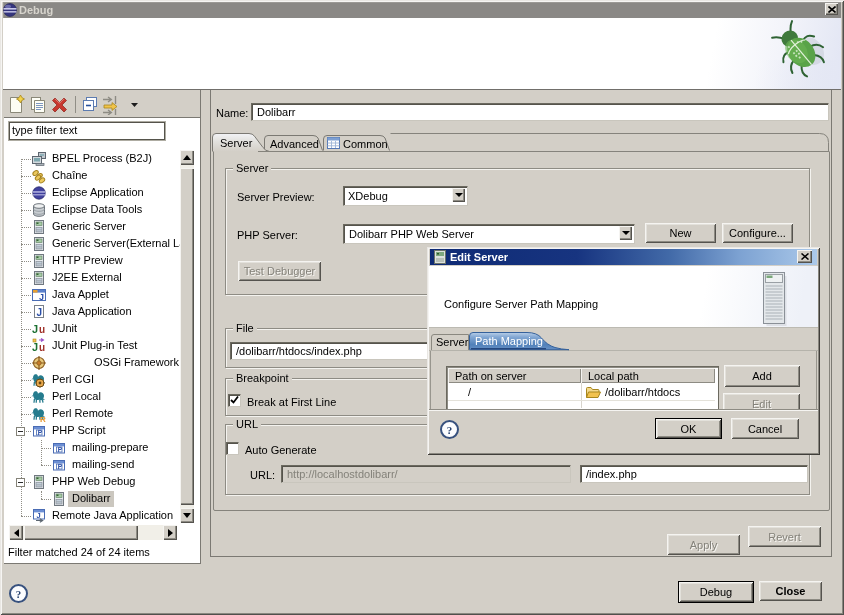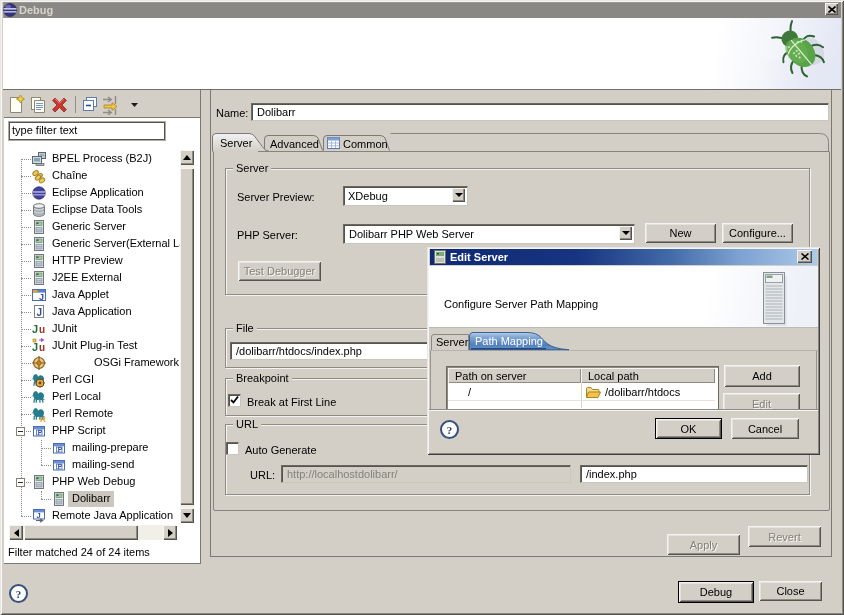--- a/index.html
+++ b/index.html
@@ -424,21 +424,21 @@
   <div class="abs sunk" style="left:580px;top:465px;width:226px;height:16px;"></div>
   <div class="abs" style="left:586px;top:468px;">/index.php</div>
 
   <div class="abs raised bc dis" style="left:667px;top:526px;width:73px;height:21px;margin-top:8px;">Apply</div>
   <div class="abs raised bc dis" style="left:748px;top:526px;width:73px;height:21px;">Revert</div>
 
   <div class="abs bc" style="left:9px;top:584px;width:15px;height:15px;border:2px solid #37517e;border-radius:50%;background:#fbfcfe;color:#25406e;font-weight:bold;font-size:11px;font-family:'Liberation Serif',serif;">?</div>
   <div class="abs" style="left:678px;top:581px;width:74px;height:20px;border:1px solid #000;">
     <div class="raised bc" style="width:100%;height:100%;box-sizing:border-box;">Debug</div>
   </div>
-  <div class="abs raised bc" style="left:759px;top:581px;width:63px;height:20px;">Close</div>
+  <div class="abs raised bc" style="left:759px;top:581px;width:63px;height:20px;font-weight:bold;">Close</div>
 
   <div class="abs" style="left:427px;top:247px;width:393px;height:208px;background:#d3cfc7;
       box-shadow:inset 1px 1px 0 #e9e7e3, inset -1px -1px 0 #403e3a, inset 2px 2px 0 #f6f5f3, inset -2px -2px 0 #8a8880;"></div>
   <div class="abs" style="left:430px;top:249px;width:387px;height:16px;background:linear-gradient(90deg,#0e2a74 0%,#173480 38%,#426aa8 62%,#7da2d2 80%,#abc9ea 100%);"></div>
   <svg class="abs" style="left:434px;top:250px;" width="12" height="14" viewBox="0 0 12 14">
     <rect x="0.5" y="0.5" width="11" height="13" fill="#dde2dd" stroke="#6a726a"></rect>
     <rect x="2" y="2" width="8" height="4" fill="#7ea87e"></rect>
     <rect x="2" y="8" width="8" height="4" fill="#b8c0b8"></rect>
     <rect x="3" y="3" width="2" height="1.5" fill="#2c5a2c"></rect>
   </svg>

